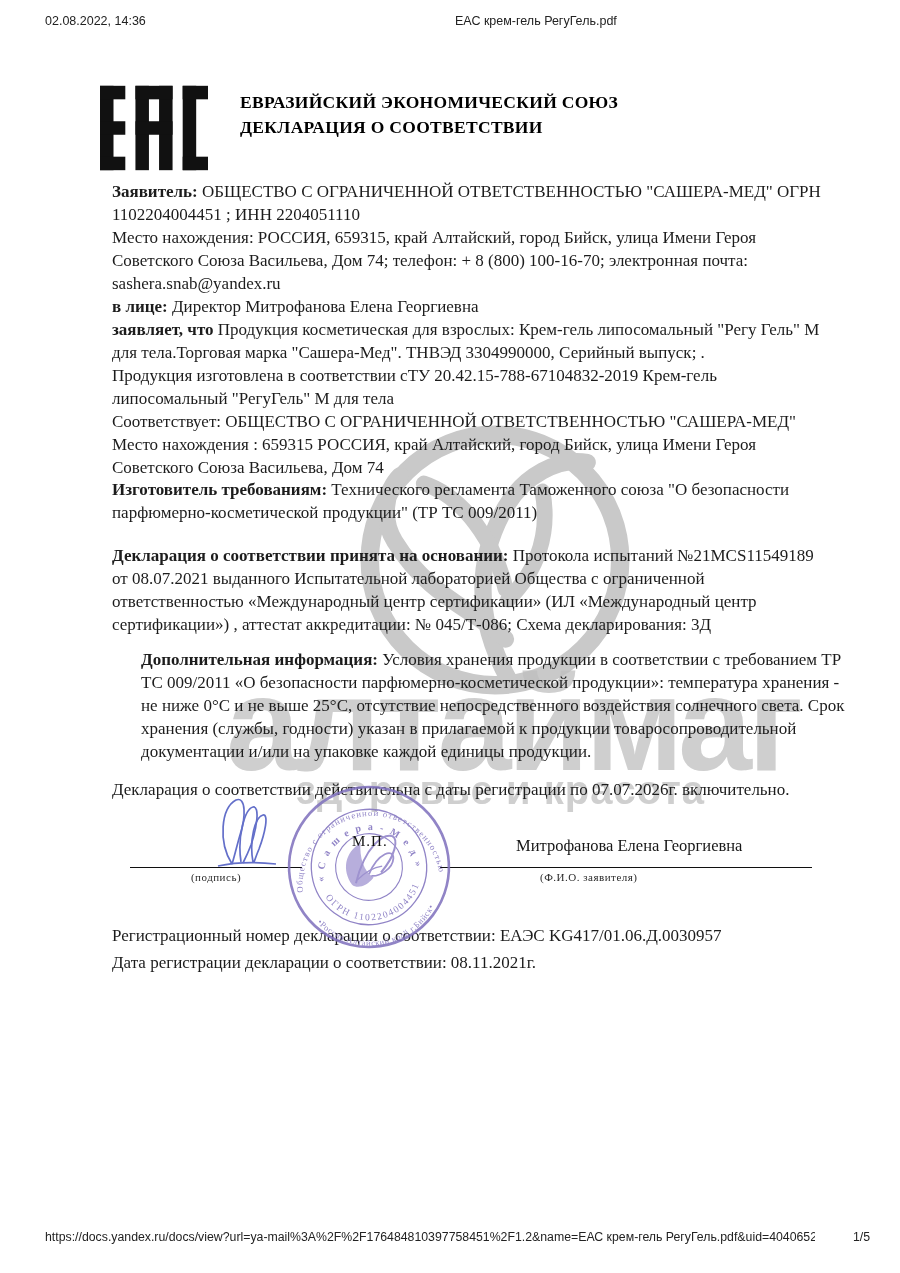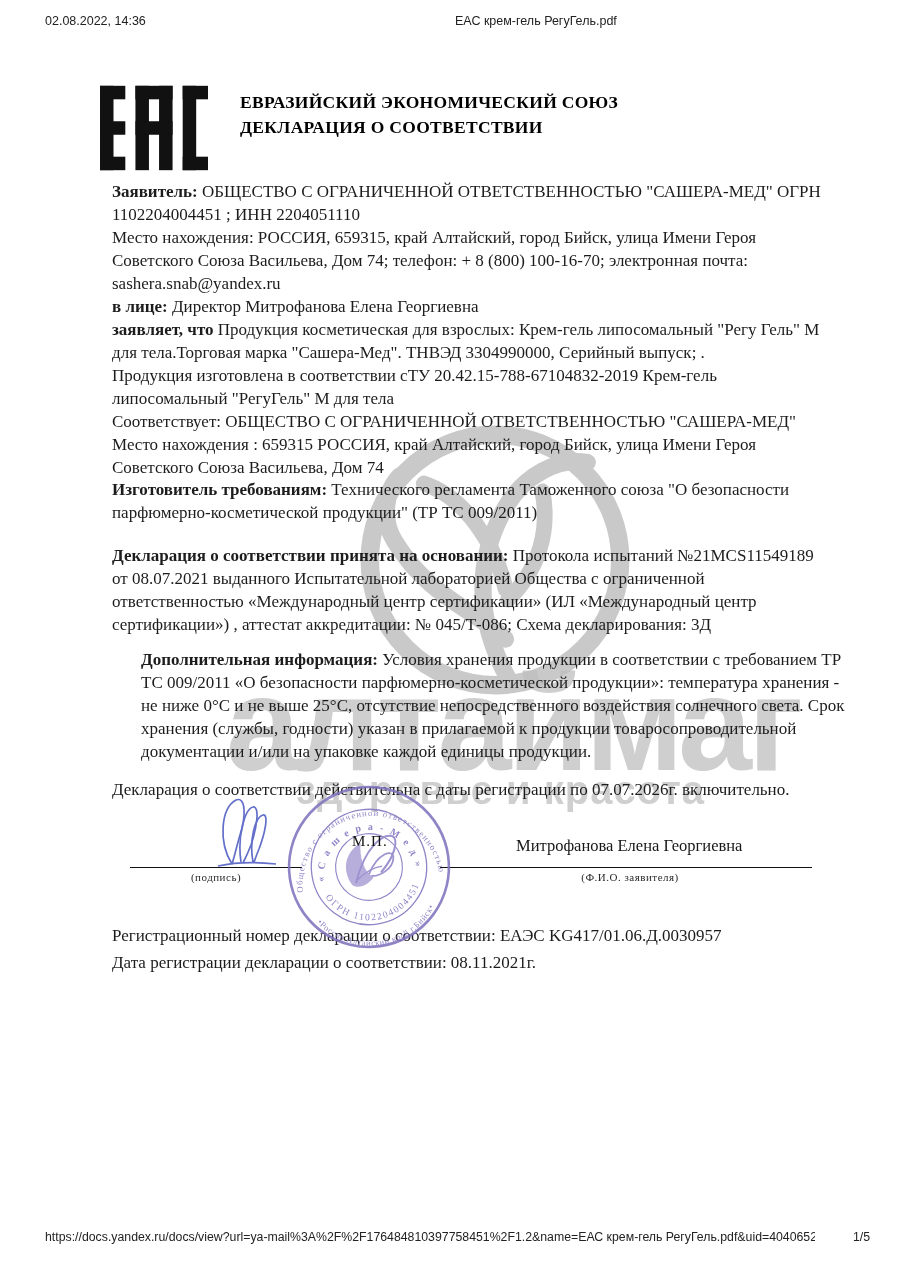--- a/index.html
+++ b/index.html
@@ -34,21 +34,21 @@
   .b-basis{top:544px;}
   .b-additional{top:648px;margin-left:29px;}
   .b-validity{top:778px;}
   .b-reg{top:922px;line-height:27px;}
   
   .sig-line{position:absolute;border-top:1.6px solid #101010;z-index:1;}
   .sig-line-left{left:130px;top:867px;width:172px;}
   .sig-line-right{left:440px;top:867px;width:372px;}
   .cap{position:absolute;z-index:1;font-size:11px;color:#2a2a2a;letter-spacing:.5px;}
   .cap-sign{left:150px;top:871px;width:132px;text-align:center;}
-  .cap-fio{left:540px;top:871px;width:180px;text-align:center;}
+  .cap-fio{left:540px;top:871px;width:180px;text-align:left;}
   .mp{position:absolute;left:352px;top:833px;z-index:3;font-size:15px;letter-spacing:1px;color:#111;}
   .fio-name{position:absolute;left:496px;top:836px;z-index:1;font-size:16.5px;color:#171717;margin-left:20px;}
   .signature-svg{position:absolute;left:196px;top:790px;width:92px;height:88px;z-index:2;}
   .stamp-wrap{position:absolute;left:283px;top:781px;width:172px;height:172px;z-index:2;
               transform:rotate(-8deg);opacity:.88;}
   .stamp-wrap svg{width:100%;height:100%;}
   .stamp-text{font-family:"Liberation Serif",serif;fill:#8274bf;}
 </style>
 </head>
 <body>

